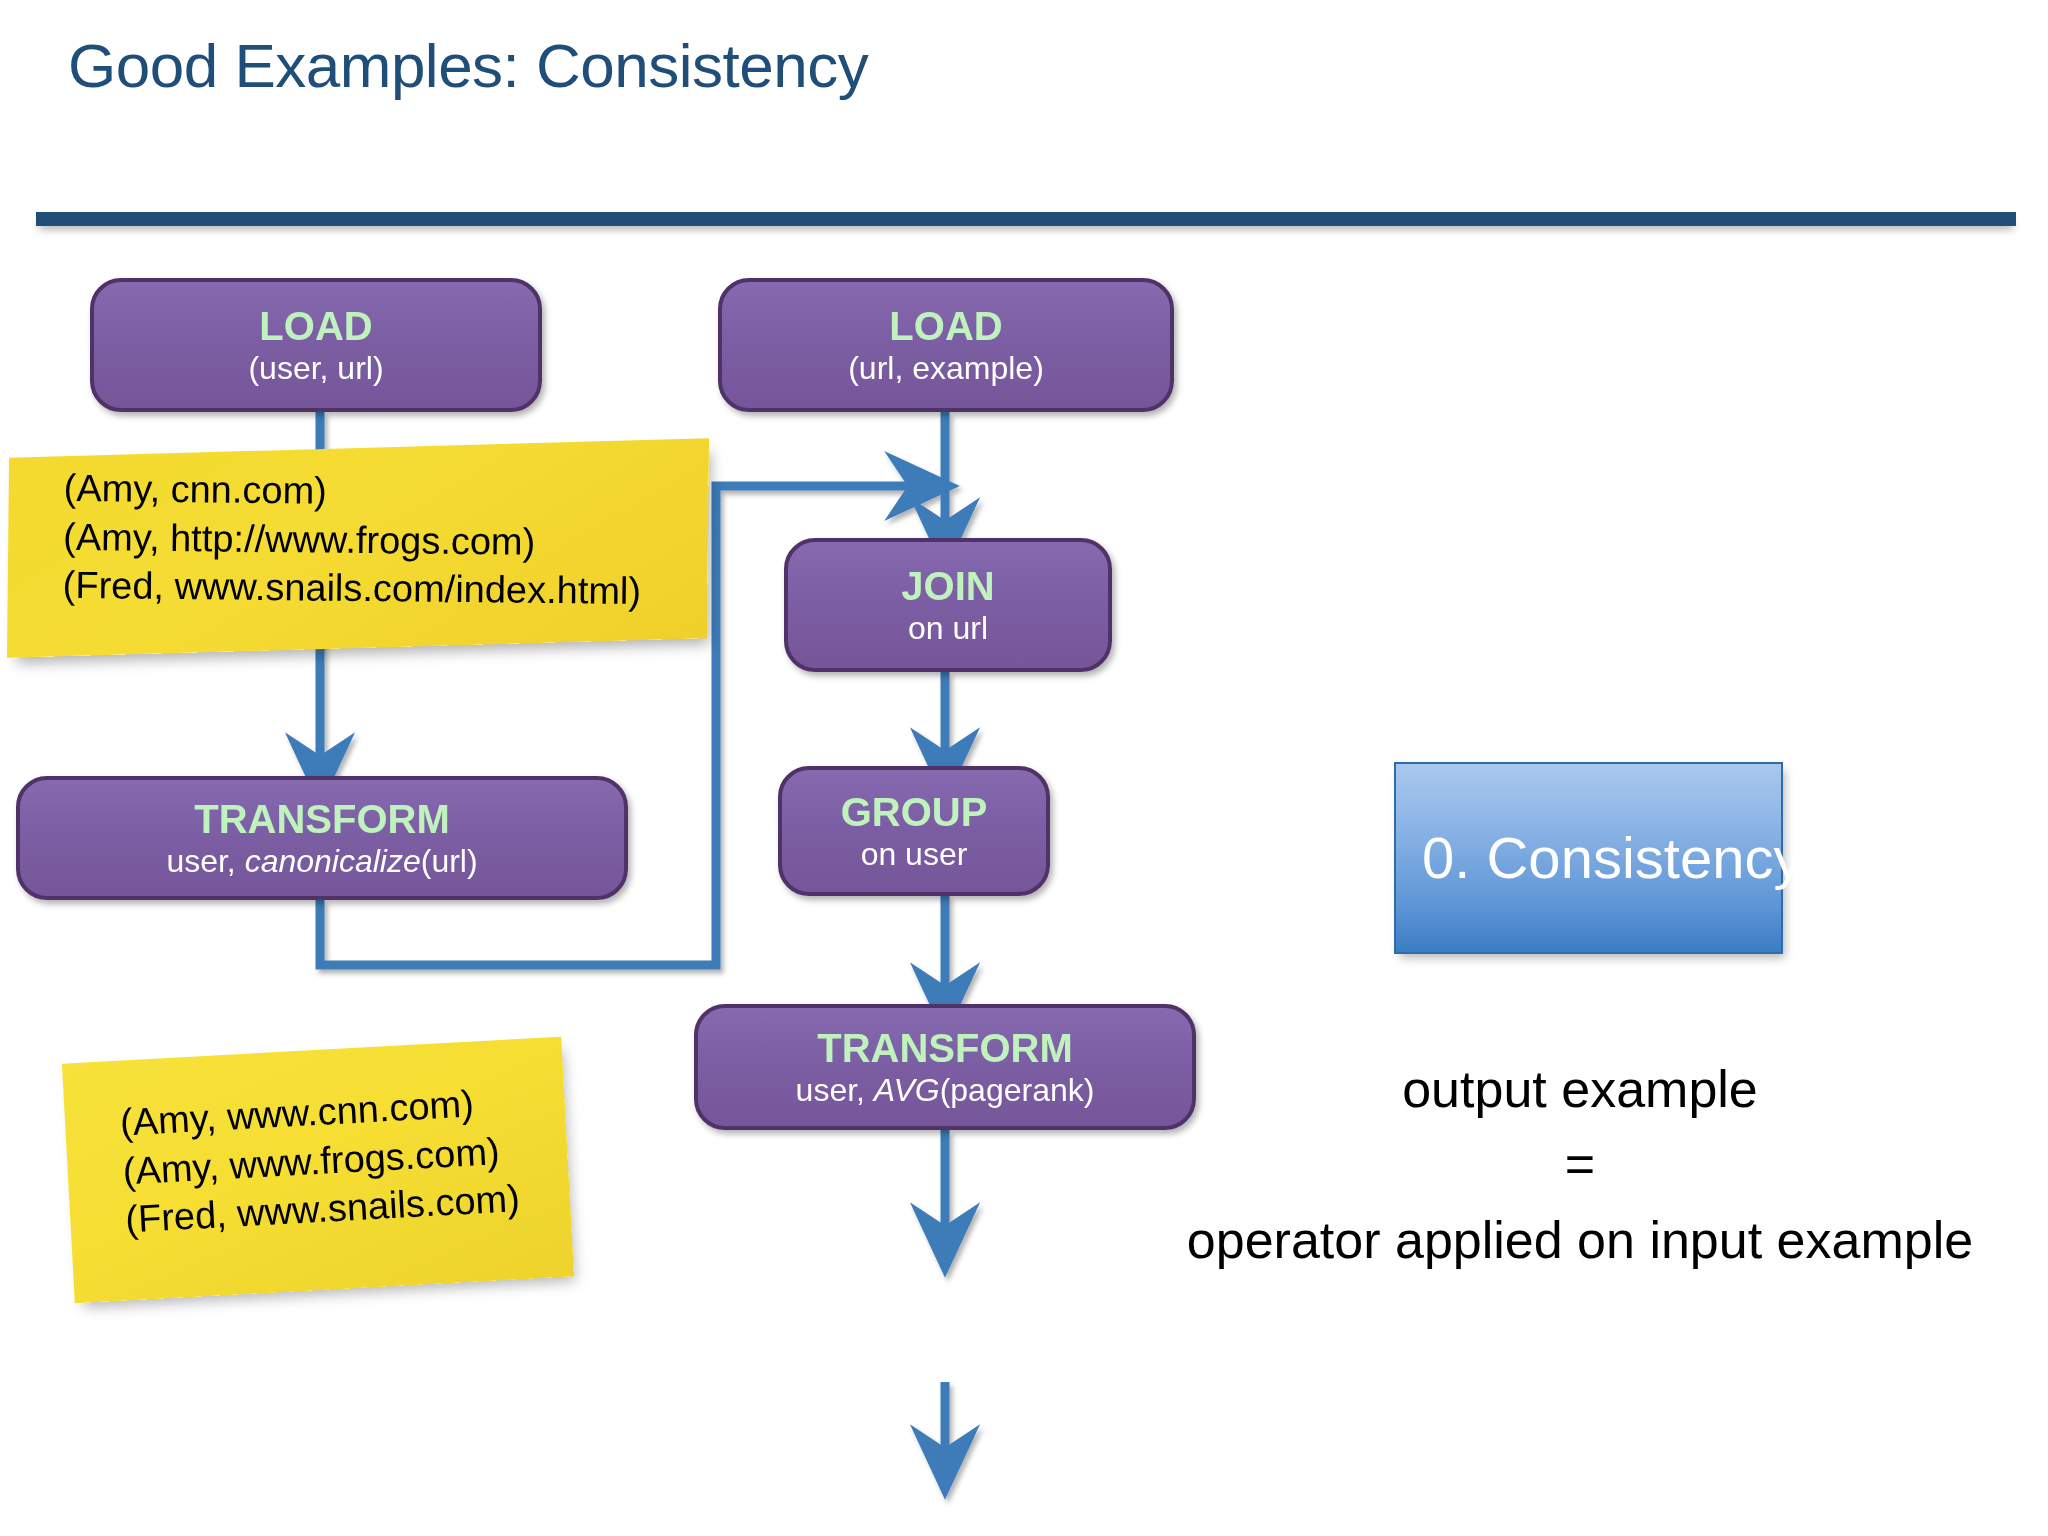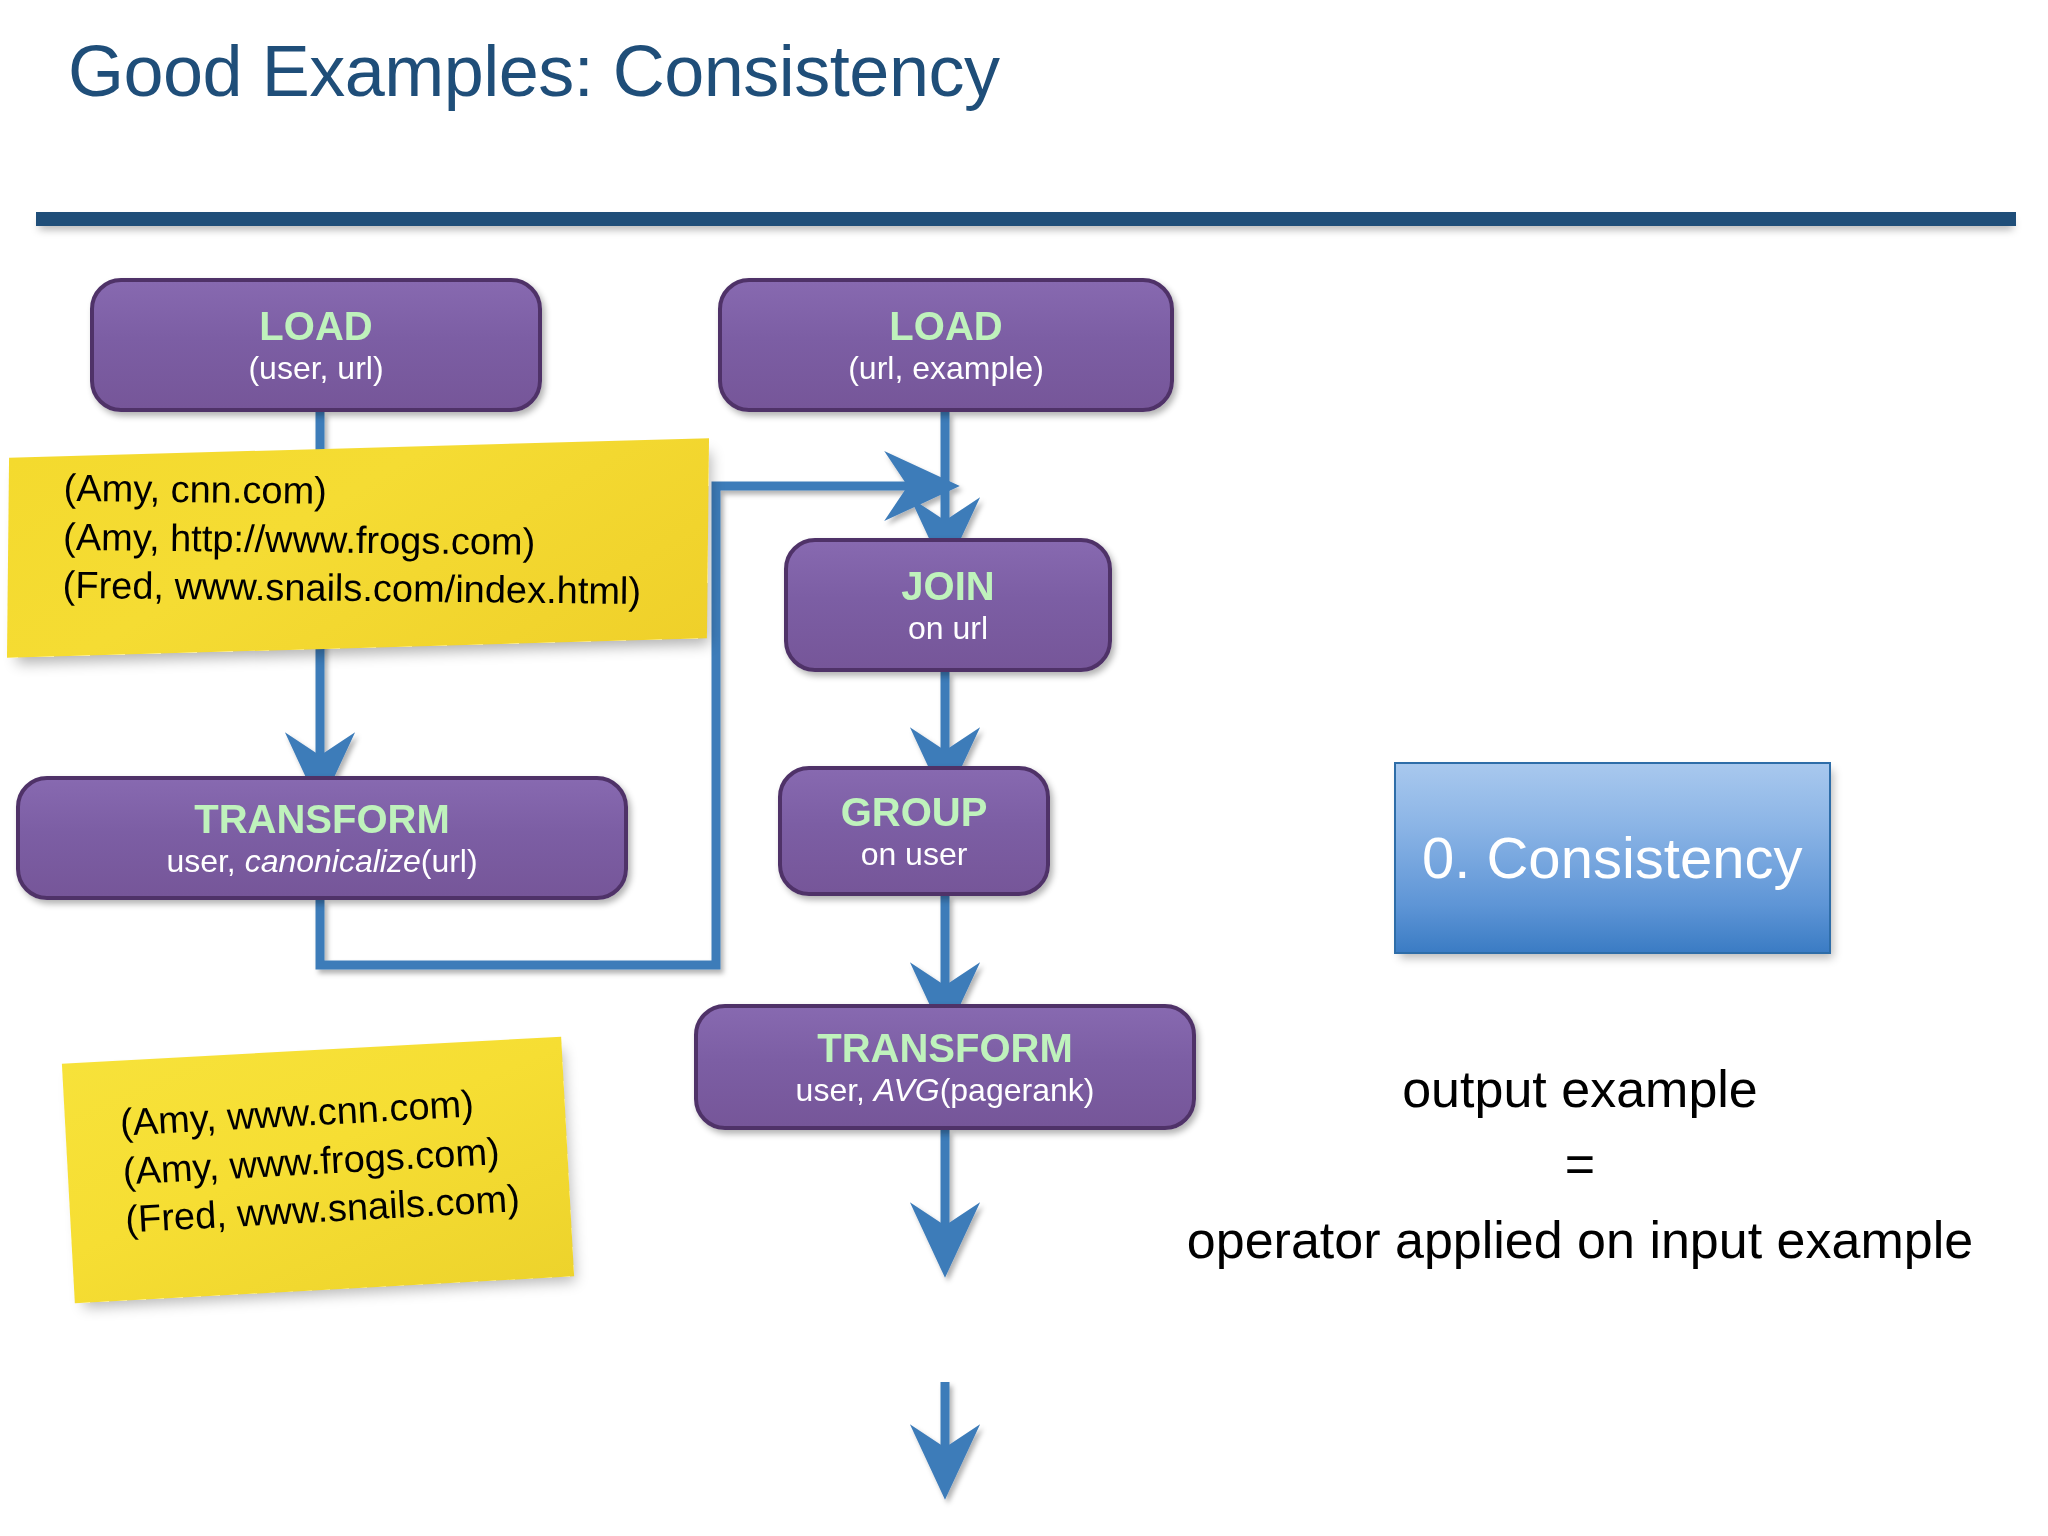--- a/index.html
+++ b/index.html
@@ -17,21 +17,21 @@
     background: #ffffff;
     overflow: hidden;
   }
 
   
   #slide-title {
     position: absolute;
     left: 68px;
     top: 32px;
     width: 1900px;
-    font-size: 72px;
+    font-size: 62px;
     font-weight: normal;
     color: #1F4E79;
     letter-spacing: -0.5px;
     line-height: 1.1;
     white-space: nowrap;
   }
   #title-rule {
     position: absolute;
     left: 36px;
     top: 212px;
@@ -103,21 +103,21 @@
     transform: rotate(-3.1deg);
     box-shadow: 5px 9px 14px -4px rgba(0,0,0,0.28);
     padding: 38px 0 0 55px;
   }
 
   
   #consistency-box {
     position: absolute;
     left: 1394px;
     top: 762px;
-    width: 437px;
+    width: 389px;
     height: 192px;
     box-sizing: border-box;
     background: linear-gradient(180deg, #A8C8EE 0%, #8CB5E6 32%, #5E95D6 75%, #3B7CC4 100%);
     border: 2px solid #2E6DA8;
     box-shadow: 4px 6px 9px -2px rgba(0,0,0,0.28);
     display: flex;
     align-items: center;
     justify-content: flex-start;
     padding-left: 26px;
   }

